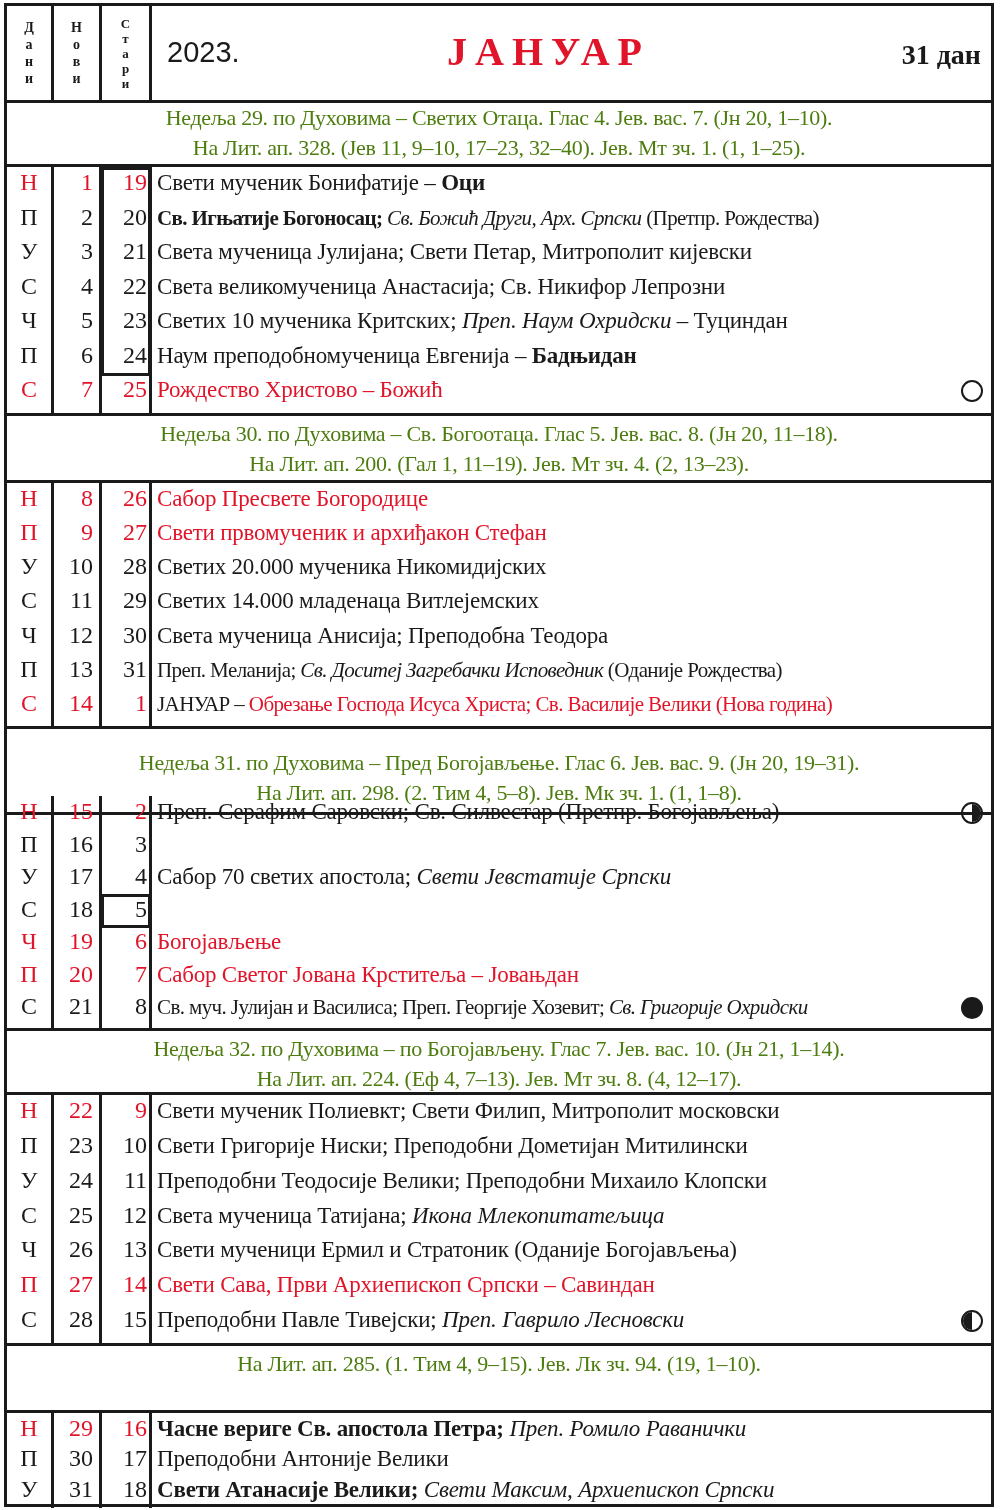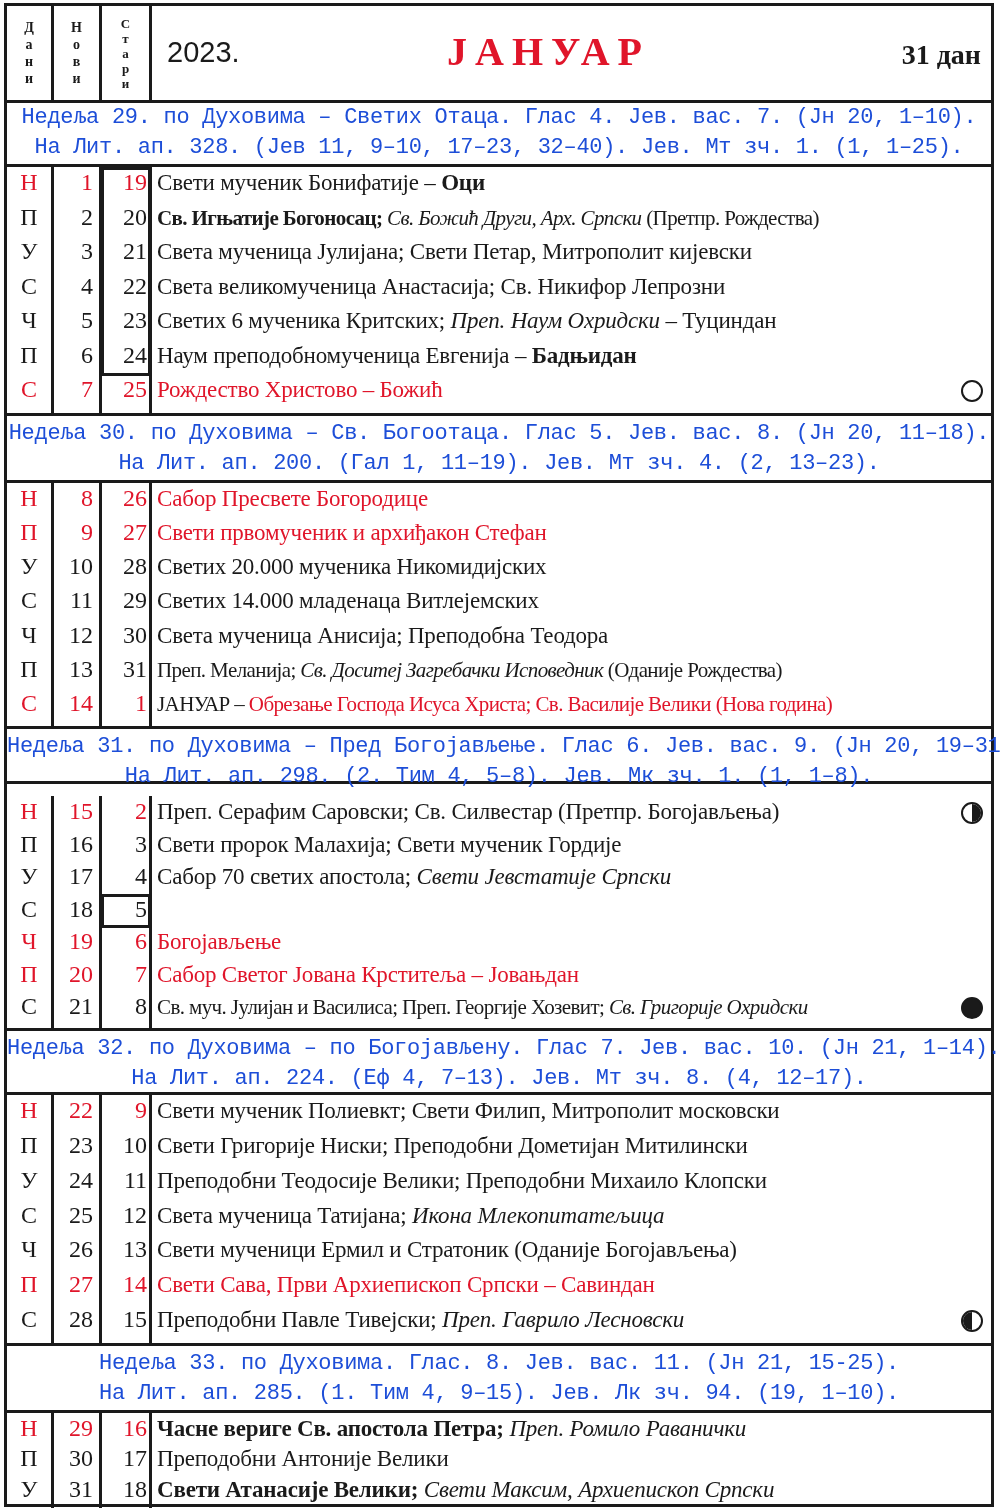--- a/index.html
+++ b/index.html
@@ -5,21 +5,21 @@
   html, body { margin: 0; padding: 0; background: #ffffff; }
   body { width: 1000px; height: 1510px; overflow: hidden; font-family: "DejaVu Serif", "Liberation Serif", serif; }
   .page { position: absolute; left: 4px; top: 3px; width: 990px; height: 1504px; border: 3px solid #1a1a1a; box-sizing: border-box; }
   .hdr { position: absolute; left: 0; top: 0; right: 0; height: 94px; border-bottom: 3px solid #1a1a1a; }
   .hcol { position: absolute; top: 0; height: 94px; border-right: 3px solid #1a1a1a; box-sizing: border-box; display: flex; flex-direction: column; align-items: center; justify-content: center; font-family: "Liberation Serif", serif; font-weight: bold; font-size: 14px; line-height: 17px; color: #1a1a1a; }
   .hcol span { display: block; }
   .year { position: absolute; left: 160px; top: 30px; font-family: "Liberation Sans", sans-serif; font-size: 29px; color: #1a1a1a; }
   .month { position: absolute; left: 440px; top: 22px; font-family: "Liberation Serif", serif; font-weight: bold; font-size: 40px; letter-spacing: 8px; color: #e0152a; }
   .days { position: absolute; right: 10px; top: 33px; font-family: "Liberation Serif", serif; font-weight: bold; font-size: 28px; color: #1a1a1a; }
 
-  .week-hdr { position: absolute; left: 0; right: 0; border-bottom: 3px solid #1a1a1a; text-align: center; color: #1d4ed8; font-family: Liberation Mono, monospace; font-size: 22px; line-height: 30px; letter-spacing: -0.3px; }
+  .week-hdr { position: absolute; left: 0; right: 0; border-bottom: 3px solid #1a1a1a; text-align: center; color: #4d7c0f; font-family: Liberation Serif, serif; font-size: 22px; line-height: 30px; letter-spacing: -0.3px; }
   .week-hdr div { white-space: nowrap; }
 
   .block { position: absolute; left: 0; right: 0; border-bottom: 3px solid #1a1a1a; }
   .block:last-child { border-bottom: none; }
   .vline { position: absolute; top: 0; bottom: 0; width: 0; border-left: 3px solid #1a1a1a; }
   .row { position: relative; height: 34.3px; font-family: "Liberation Serif", serif; font-size: 24px; color: #1a1a1a; white-space: nowrap; }
   .row .dw { position: absolute; left: 0; width: 44px; text-align: center; top: 2px; }
   .row .nd { position: absolute; left: 44px; width: 42px; text-align: right; top: 2px; }
   .row .od { position: absolute; left: 96px; width: 44px; text-align: right; top: 2px; }
   .row .tx { position: absolute; left: 150px; top: 3px; font-size: 23px; letter-spacing: -0.2px; }
@@ -91,21 +91,21 @@
         <div class="row" style="height: 34.5714px;">
           <span class="dw">С</span>
           <span class="nd">4</span>
           <span class="od">22</span>
           <span class="tx"><span class="">Света великомученица Анастасија; Св. Никифор Лепрозни</span></span>
         </div>
         <div class="row" style="height: 34.5714px;">
           <span class="dw">Ч</span>
           <span class="nd">5</span>
           <span class="od">23</span>
-          <span class="tx"><span class="">Светих 6 мученика Критских; </span><span class="i">Преп. Наум Охридски</span><span class=""> – Туциндан</span></span>
+          <span class="tx"><span class="">Светих 10 мученика Критских; </span><span class="i">Преп. Наум Охридски</span><span class=""> – Туциндан</span></span>
         </div>
         <div class="row" style="height: 34.5714px;">
           <span class="dw">П</span>
           <span class="nd">6</span>
           <span class="od">24</span>
           <span class="tx"><span class="">Наум преподобномученица Евгенија – </span><span class="b">Бадњидан</span></span>
         </div>
         <div class="row" style="height: 34.5714px;">
           <span class="dw red">С</span>
           <span class="nd red">7</span>
@@ -159,40 +159,39 @@
           <span class="od">31</span>
           <span class="tx small"><span class="">Преп. Меланија; </span><span class="i">Св. Доситеј Загребачки Исповедник</span><span class=""> (Оданије Рождества)</span></span>
         </div>
         <div class="row" style="height: 34.1429px;">
           <span class="dw red">С</span>
           <span class="nd red">14</span>
           <span class="od red">1</span>
           <span class="tx small"><span class="">ЈАНУАР – </span><span class="red">Обрезање Господа Исуса Христа; Св. Василије Велики (Нова година)</span></span>
         </div>
       </div>
-      <div class="week-hdr" style="top: 723px; height: 55px; padding-top: 3px; box-sizing: border-box;">
+      <div class="week-hdr" style="top: 723px; height: 86px; padding-top: 19px; box-sizing: border-box;">
         <div>Недеља 31. по Духовима – Пред Богојављење. Глас 6. Јев. вас. 9. (Јн 20, 19–31).</div>
         <div>На Лит. ап. 298. (2. Тим 4, 5–8). Јев. Мк зч. 1. (1, 1–8).</div>
       </div>
       <div class="block" style="top: 790px; height: 232px; border-bottom: 3px solid rgb(26, 26, 26);">
         <div class="vline" style="left: 44px;"></div>
         <div class="vline" style="left: 92px;"></div>
         <div class="vline" style="left: 142px;"></div>
         <div class="row" style="height: 32.5714px;">
           <span class="dw red">Н</span>
           <span class="nd red">15</span>
           <span class="od red">2</span>
           <span class="tx"><span class="">Преп. Серафим Саровски; Св. Силвестар (Претпр. Богојављења)</span></span>
           <span class="moon half-right"></span>
         </div>
         <div class="row" style="height: 32.5714px;">
           <span class="dw">П</span>
           <span class="nd">16</span>
           <span class="od">3</span>
-          <span class="tx"><span class="">Свети пророк Малахија; Свети мученик Гордије</span></span>
         </div>
         <div class="row" style="height: 32.5714px;">
           <span class="dw">У</span>
           <span class="nd">17</span>
           <span class="od">4</span>
           <span class="tx"><span class="">Сабор 70 светих апостола; </span><span class="i">Свети Јевстатије Српски</span></span>
         </div>
         <div class="row" style="height: 32.5714px;">
           <span class="dw">С</span>
           <span class="nd">18</span>
@@ -265,21 +264,20 @@
         </div>
         <div class="row" style="height: 34.8571px;">
           <span class="dw">С</span>
           <span class="nd">28</span>
           <span class="od">15</span>
           <span class="tx"><span class="">Преподобни Павле Тивејски; </span><span class="i">Преп. Гаврило Лесновски</span></span>
           <span class="moon half-left"></span>
         </div>
       </div>
       <div class="week-hdr" style="top: 1340px; height: 67px; padding-top: 3px; box-sizing: border-box;">
-        <div>Недеља 33. по Духовима. Глас. 8. Јев. вас. 11. (Јн 21, 15-25).</div>
         <div>На Лит. ап. 285. (1. Тим 4, 9–15). Јев. Лк зч. 94. (19, 1–10).</div>
       </div>
       <div class="block" style="top: 1407px; height: 95px; border-bottom: none;">
         <div class="vline" style="left: 44px;"></div>
         <div class="vline" style="left: 92px;"></div>
         <div class="vline" style="left: 142px;"></div>
         <div class="row" style="height: 30.3333px;">
           <span class="dw red">Н</span>
           <span class="nd red">29</span>
           <span class="od red">16</span>

